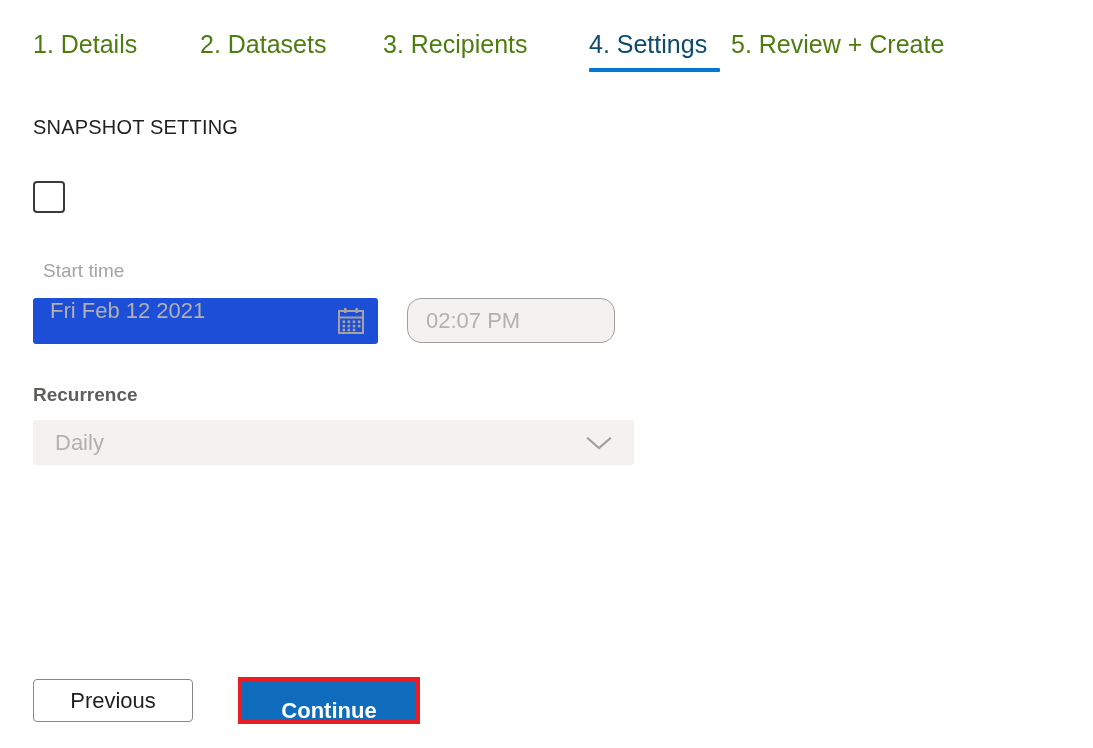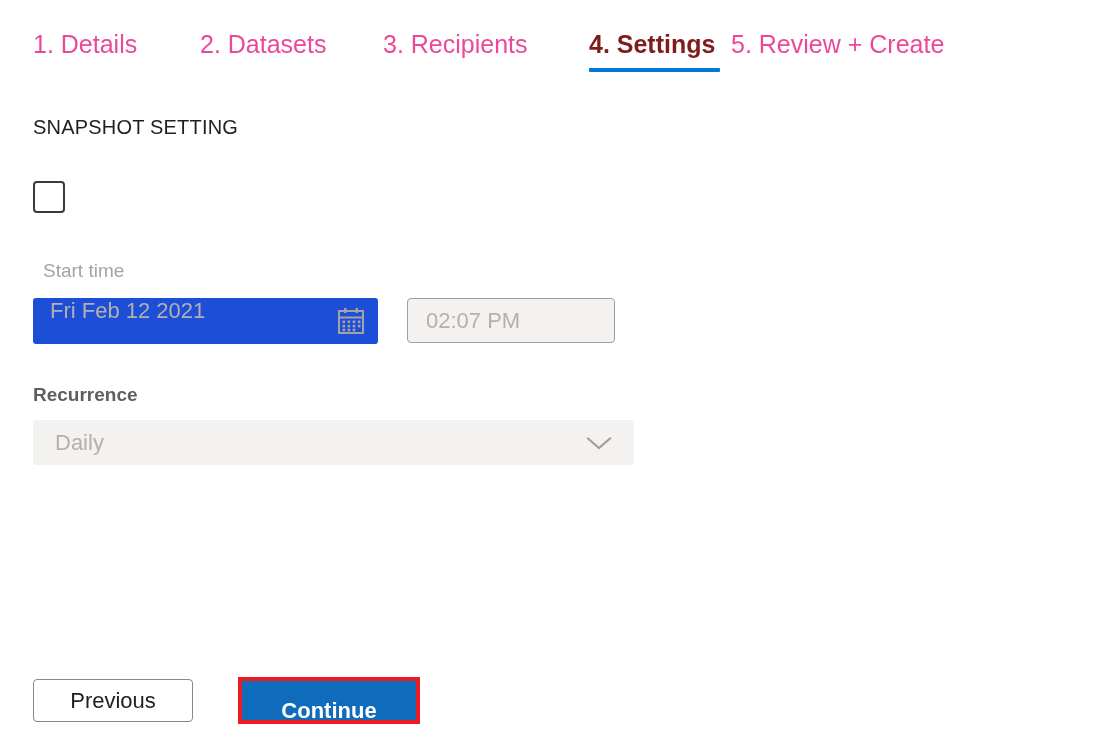--- a/index.html
+++ b/index.html
@@ -22,27 +22,27 @@
     left: 0;
     top: 0;
     width: 1093px;
     height: 80px;
   }
   .tab {
     position: absolute;
     top: 28px;
     font-size: 25px;
     line-height: 32px;
-    color: #ec4899;
+    color: #4d7c0f;
     white-space: nowrap;
     cursor: pointer;
   }
   .tab.active {
-    font-weight: bold;
-    color: #7f1d1d;
+    font-weight: normal;
+    color: #0c4a6e;
   }
   .tab-underline {
     position: absolute;
     height: 4px;
     background: #0078d4;
     border-radius: 1px;
   }
 
   
   .section-title {
@@ -132,21 +132,21 @@
   }
 
   .time-field {
     position: absolute;
     left: 407px;
     top: 298px;
     width: 208px;
     height: 45px;
     background: #f3f2f1;
     border: 1px solid #a19f9d;
-    border-radius: 4px;
+    border-radius: 14px;
     box-sizing: border-box;
     display: flex;
     align-items: center;
     cursor: default;
   }
   .time-value {
     margin-left: 18px;
     font-size: 22px;
     color: #b3b0ad;
     white-space: nowrap;

